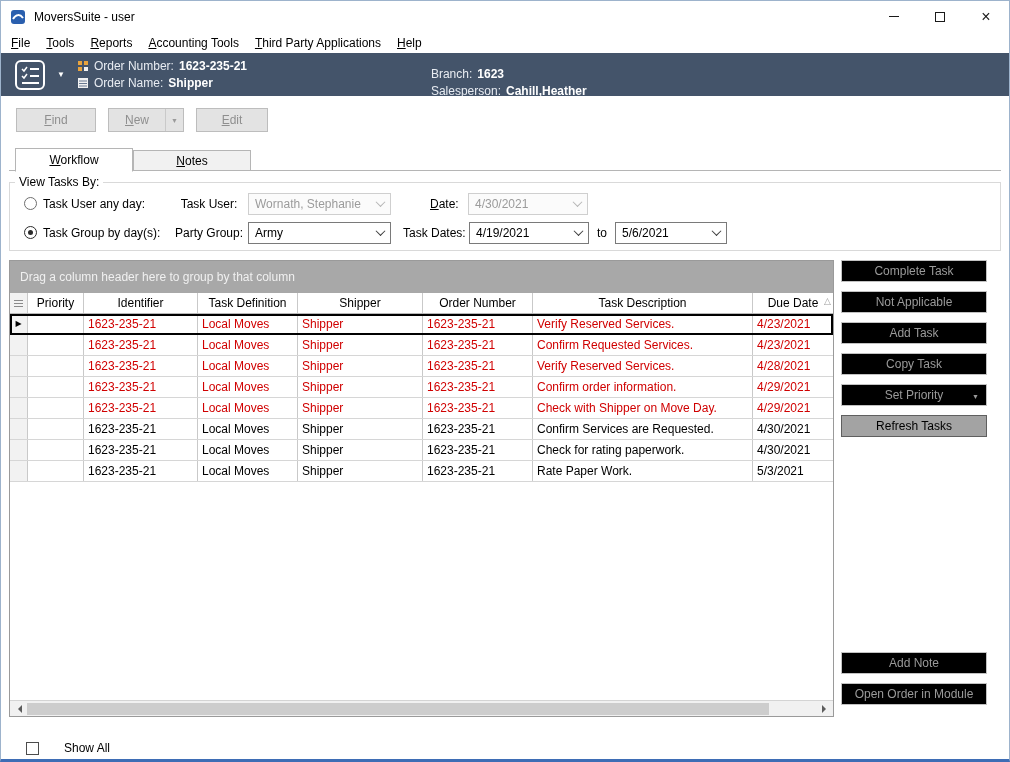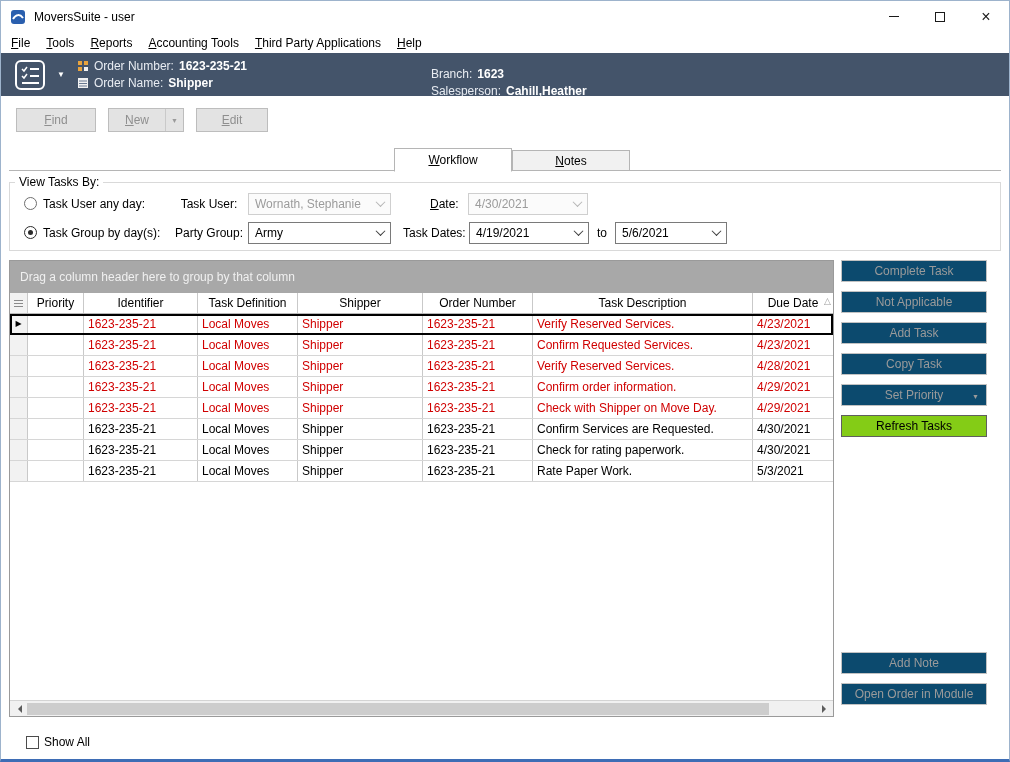--- a/index.html
+++ b/index.html
@@ -38,21 +38,21 @@
 
   
   .toolbar { height:45px; flex:none; background:#fff; display:flex; align-items:flex-start; padding:12px 0 0 15px; gap:12px; }
   .tb-btn { width:80px; height:24px; background:#e3e3e3; border:1px solid #bdbdbd; color:#8f8f8f;
             display:flex; align-items:center; justify-content:center; }
   .tb-split { width:76px; height:24px; background:#e3e3e3; border:1px solid #bdbdbd; color:#8f8f8f; display:flex; align-items:stretch; }
   .tb-split .lbl { flex:1; display:flex; align-items:center; justify-content:center; }
   .tb-split .caret-part { width:18px; border-left:1px solid #c9c9c9; display:flex; align-items:center; justify-content:center; font-size:7px; color:#9a9a9a; }
 
   
-  .tabstrip { flex:none; display:flex; align-items:flex-end; padding-left:14px; margin-top:5px; height:25px; position:relative;justify-content:center; }
+  .tabstrip { flex:none; display:flex; align-items:flex-end; padding-left:14px; margin-top:5px; height:25px; position:relative; }
   .tabstrip::after { content:""; position:absolute; left:8px; right:8px; bottom:0; height:0; border-bottom:1px solid #b5b5b5; z-index:0; }
   .tab { position:relative; z-index:1; width:118px; height:21px; display:flex; align-items:center; justify-content:center;
          background:#f1f1f1; border:1px solid #b5b5b5; cursor:default; }
   .tab.active { height:24px; background:#fff; border-bottom:1px solid #fff; margin-bottom:-1px; z-index:2; }
 
   
   .content { flex:1; background:#fff; padding:2px 8px 0 8px; display:flex; flex-direction:column; }
 
   fieldset.filters { border:1px solid #d9d9d9; height:76px; margin-top:2px; padding:0 0 0 0; }
   fieldset.filters legend { margin-left:5px; padding:0 4px; }
@@ -96,28 +96,28 @@
   .ind-icon { width:9px; height:1px; background:#8a8a8a; box-shadow:0 3px 0 #8a8a8a, 0 6px 0 #8a8a8a; margin-top:-6px; }
 
   .hscroll { height:16px; flex:none; background:#f1f1f1; border-top:1px solid #d4d4d4; display:flex; align-items:center; }
   .scroll-arrow { width:17px; height:100%; display:flex; align-items:center; justify-content:center; flex:none; }
   .arr-l::before { content:""; border:4px solid transparent; border-right-color:#5c5c5c; margin-right:2px; }
   .arr-r::before { content:""; border:4px solid transparent; border-left-color:#5c5c5c; margin-left:2px; }
   .scroll-track { flex:1; height:100%; display:flex; align-items:center; }
   .scroll-thumb { height:12px; background:#cdcdcd; width:94%; }
 
   .actions { width:146px; flex:none; margin-left:7px; display:flex; flex-direction:column; }
-  .act-btn { height:22px; flex:none; margin-bottom:9px; background:#0c4a6e; border:1px solid #c2c2c2; color:#9a9a9a;
+  .act-btn { height:22px; flex:none; margin-bottom:9px; background:#000000; border:1px solid #c2c2c2; color:#9a9a9a;
              display:flex; align-items:center; justify-content:center; position:relative; }
-  .act-btn.enabled { color:#000; border-color:#5f5f5f; background:#84cc16; }
+  .act-btn.enabled { color:#000; border-color:#5f5f5f; background:#a3a3a3; }
   .act-btn .dd-caret { position:absolute; right:7px; top:8px; font-size:7px; color:#9a9a9a; line-height:1; }
   .act-btn.push-down { margin-top:auto; }
   .act-btn:last-child { margin-bottom:12px; }
 
-  .showall-row { display:flex; align-items:center; margin-top:18px; padding-left:17px; }
+  .showall-row { display:flex; align-items:center; margin-top:24px; padding-left:17px;gap:20px; }
   .checkbox { width:13px; height:13px; border:1px solid #4c4c4c; background:#fff; margin-right:5px; flex:none; }
 </style>
 </head>
 <body>
 
 <div class="window">
 
   <div class="titlebar">
     <span class="app-icon">
       <svg width="16" height="16" viewBox="0 0 16 16">

